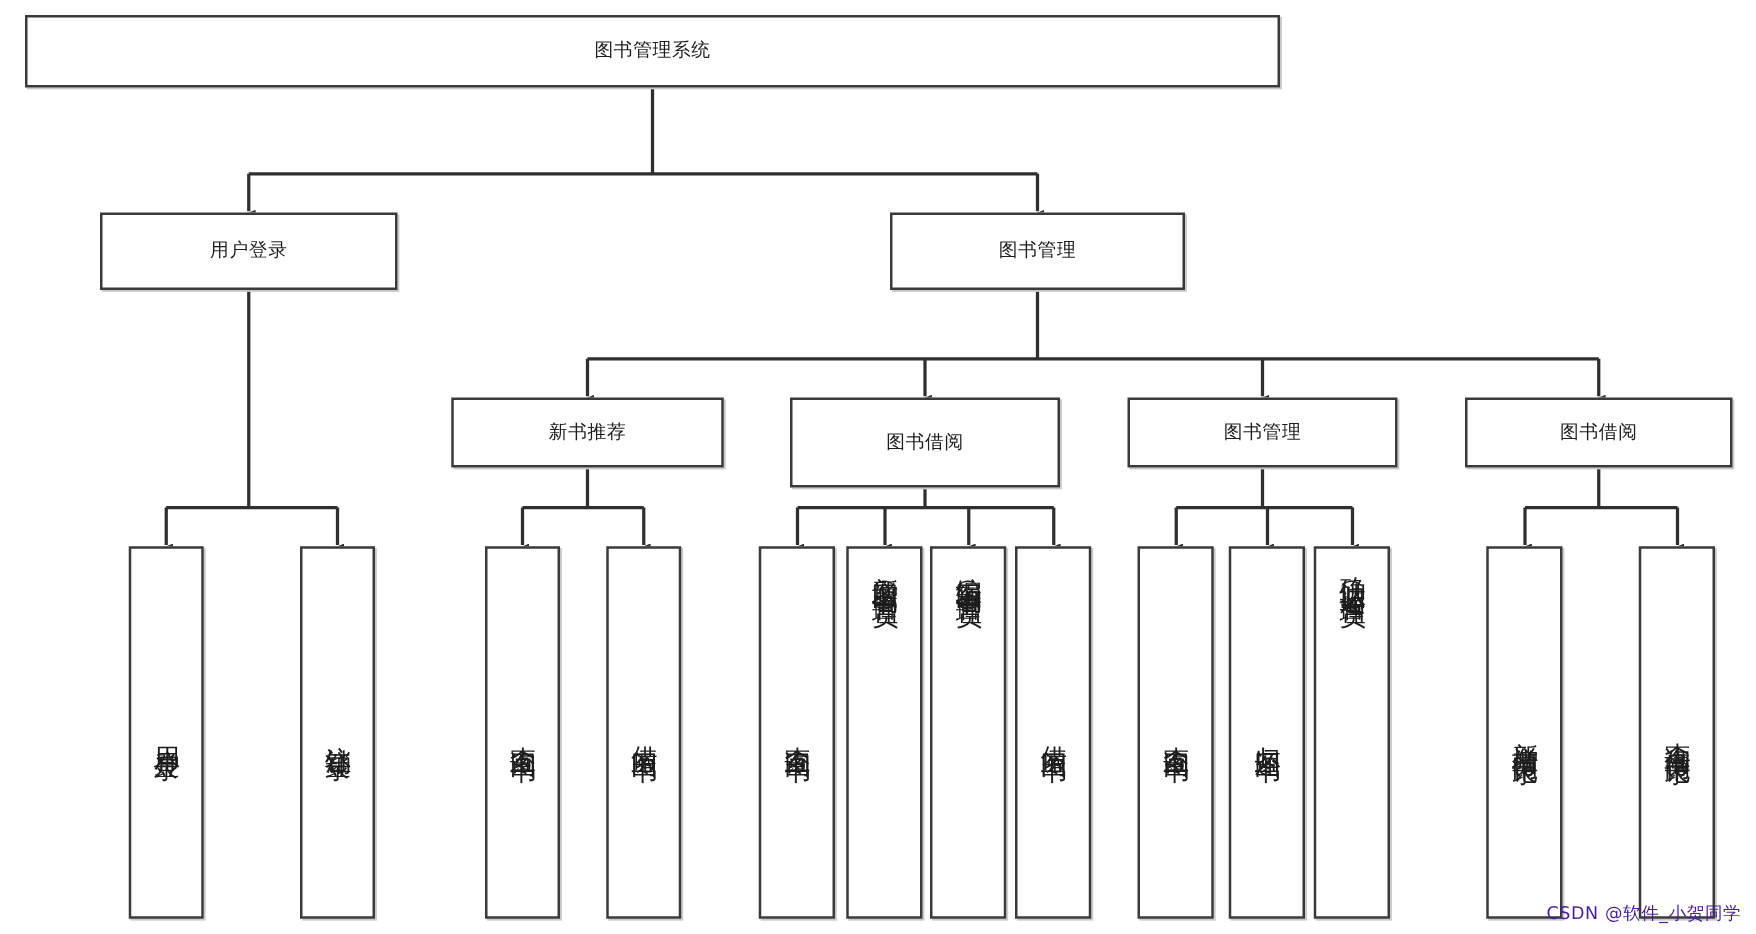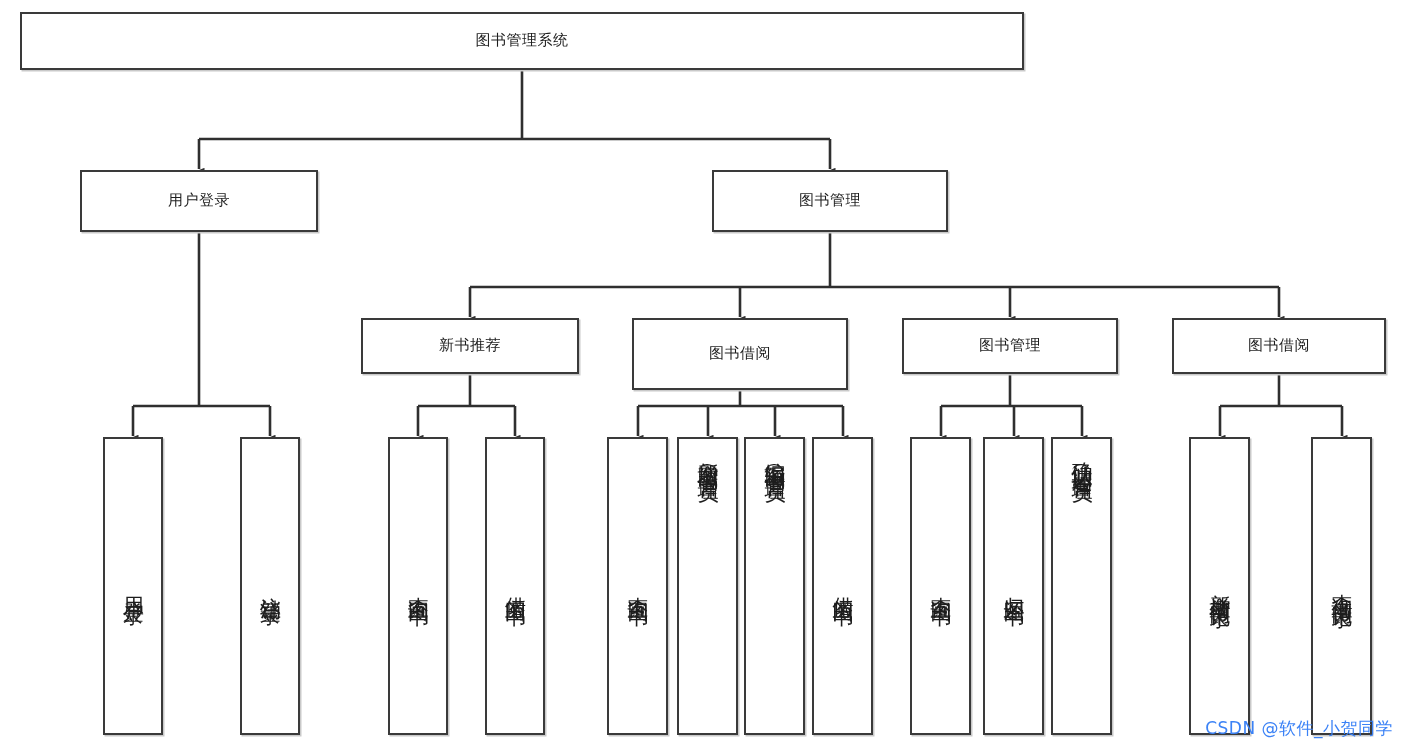--- a/index.html
+++ b/index.html
@@ -61,22 +61,22 @@
     margin-bottom: auto;
   }
   .node-v.center {
     align-items: center;
     padding-top: 0;
   }
   .watermark {
     position: absolute;
     right: 12px;
     bottom: 7px;
-    font-size: 17px;
-    color: #3b82f6;
+    font-size: 14px;
+    color: #4c1d95;
     letter-spacing: 0.5px;
     white-space: nowrap;
     font-family: "DejaVu Sans", "Liberation Sans", sans-serif;
   }
 </style>
 </head>
 <body>
 
 <div id="canvas">
   <svg id="wires" viewBox="0 0 1405 747" xmlns="http://www.w3.org/2000/svg">

